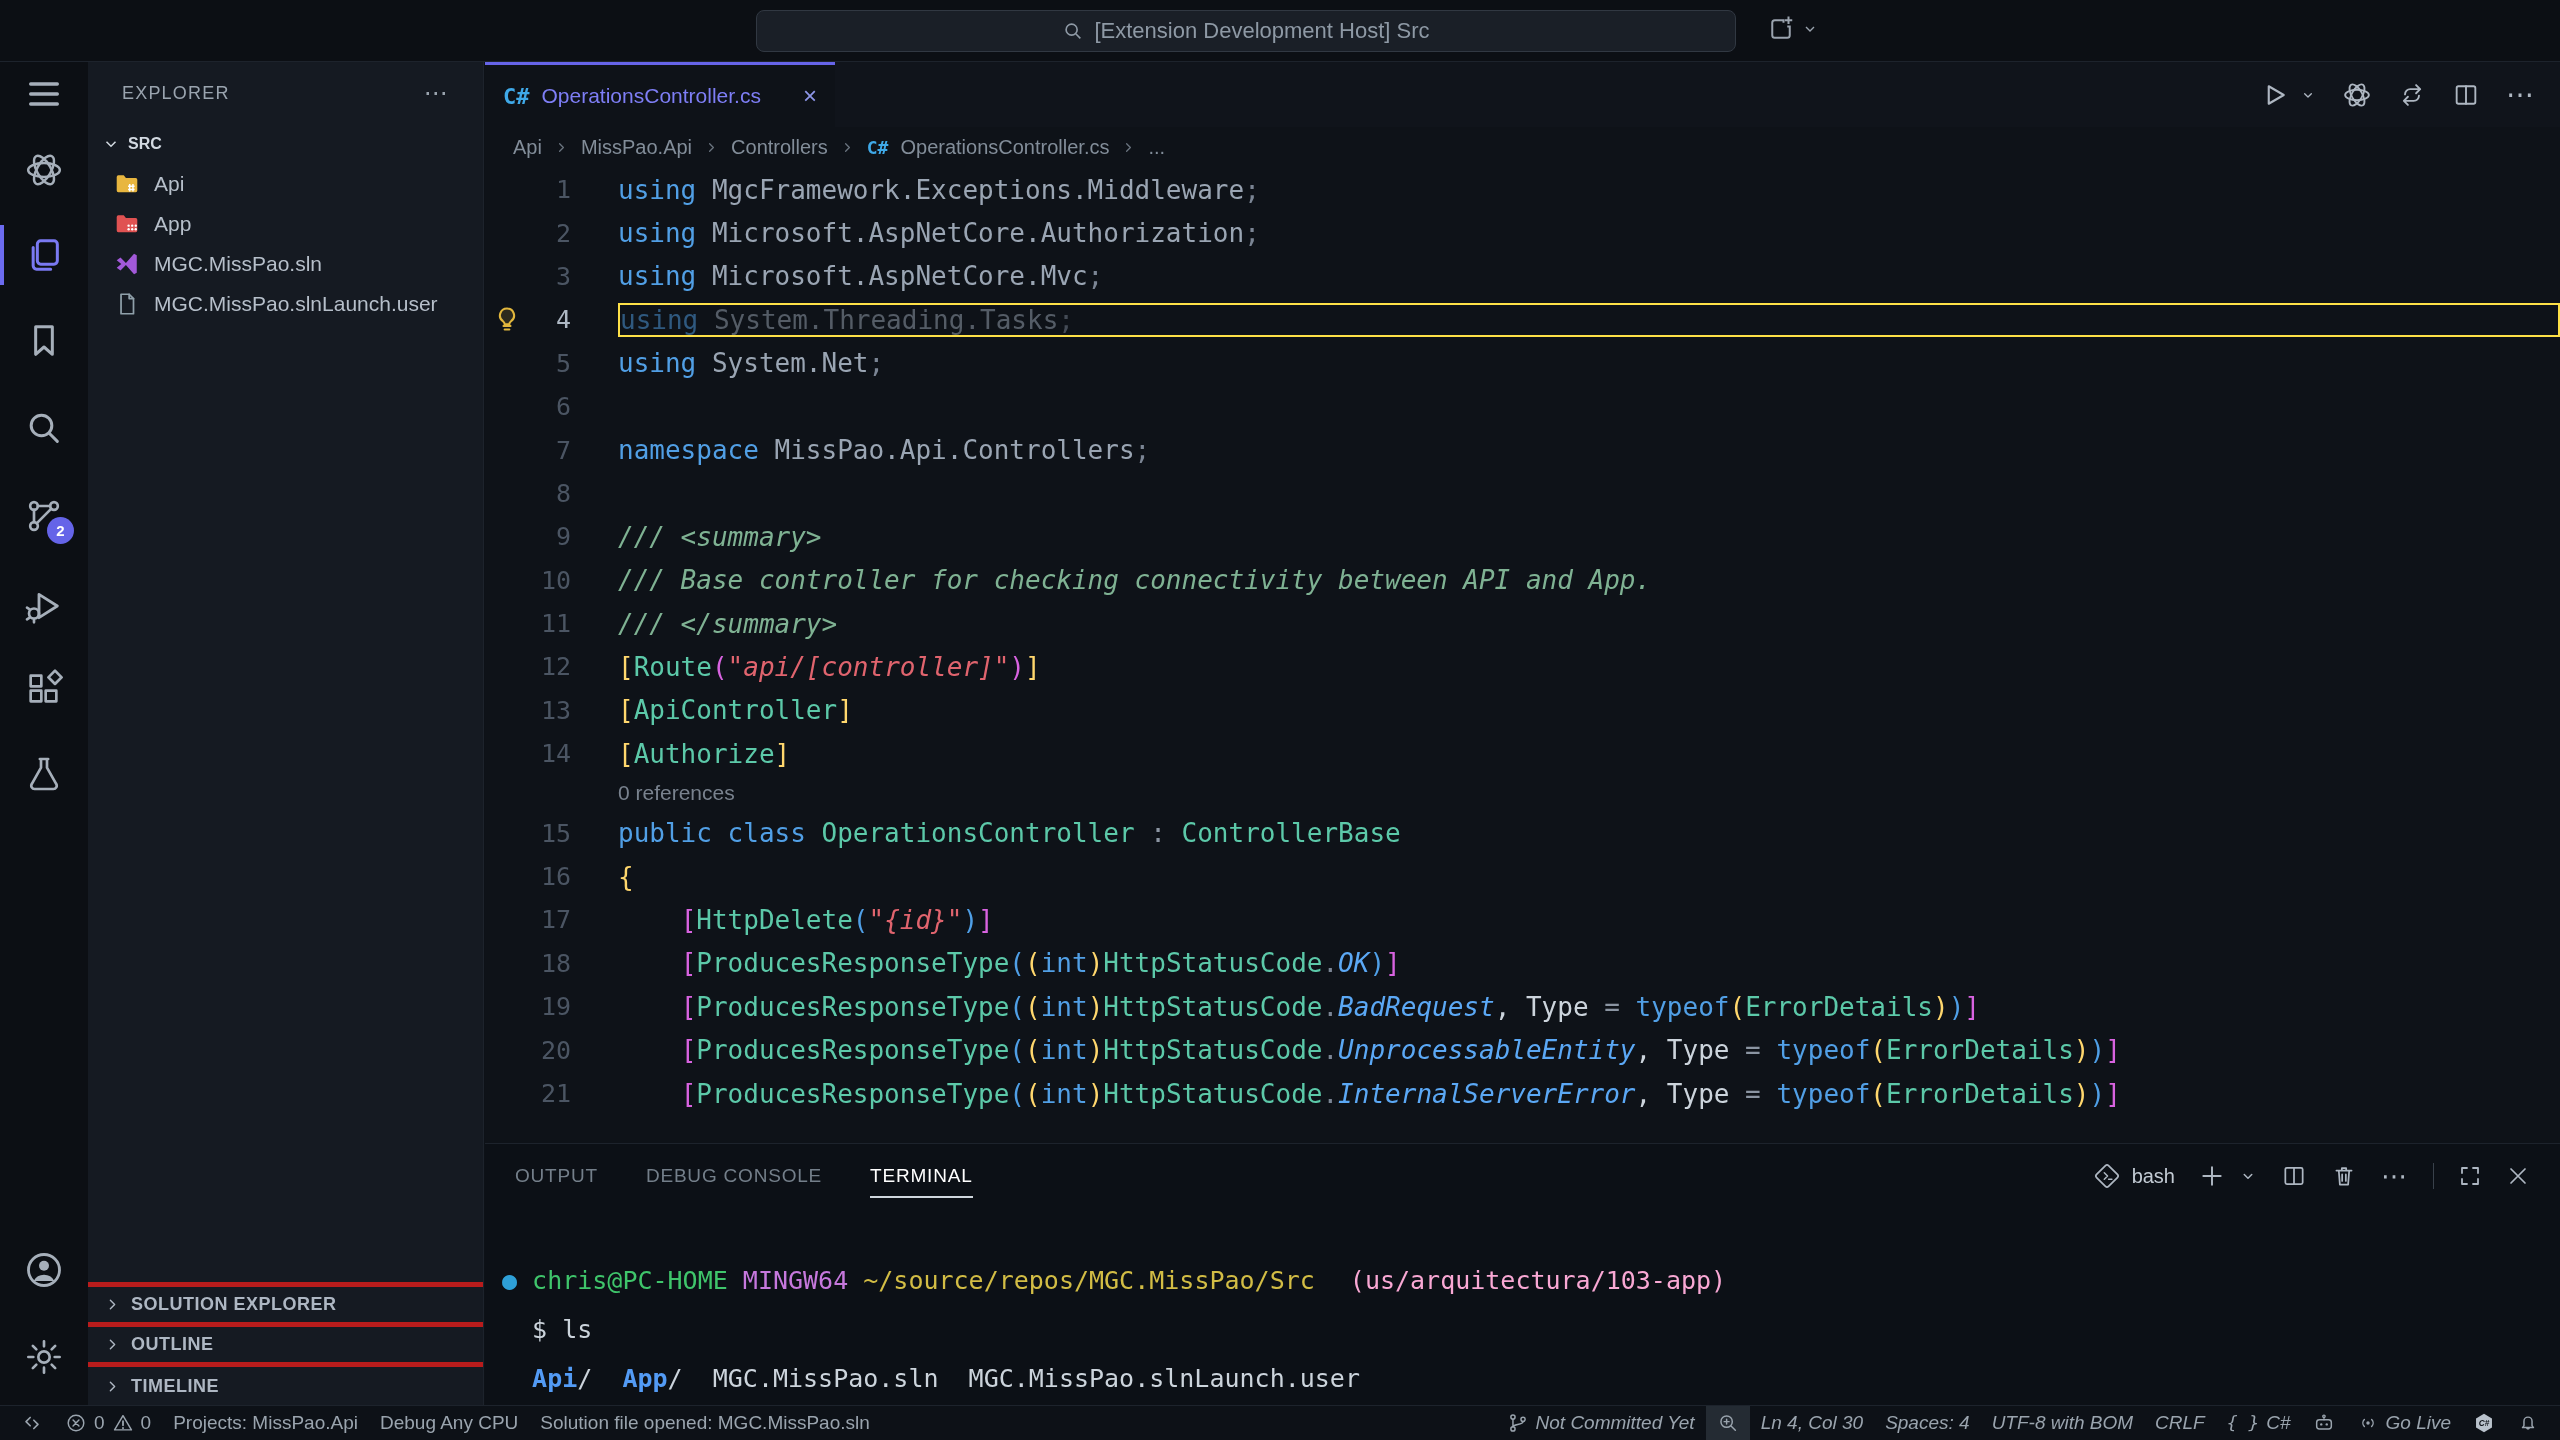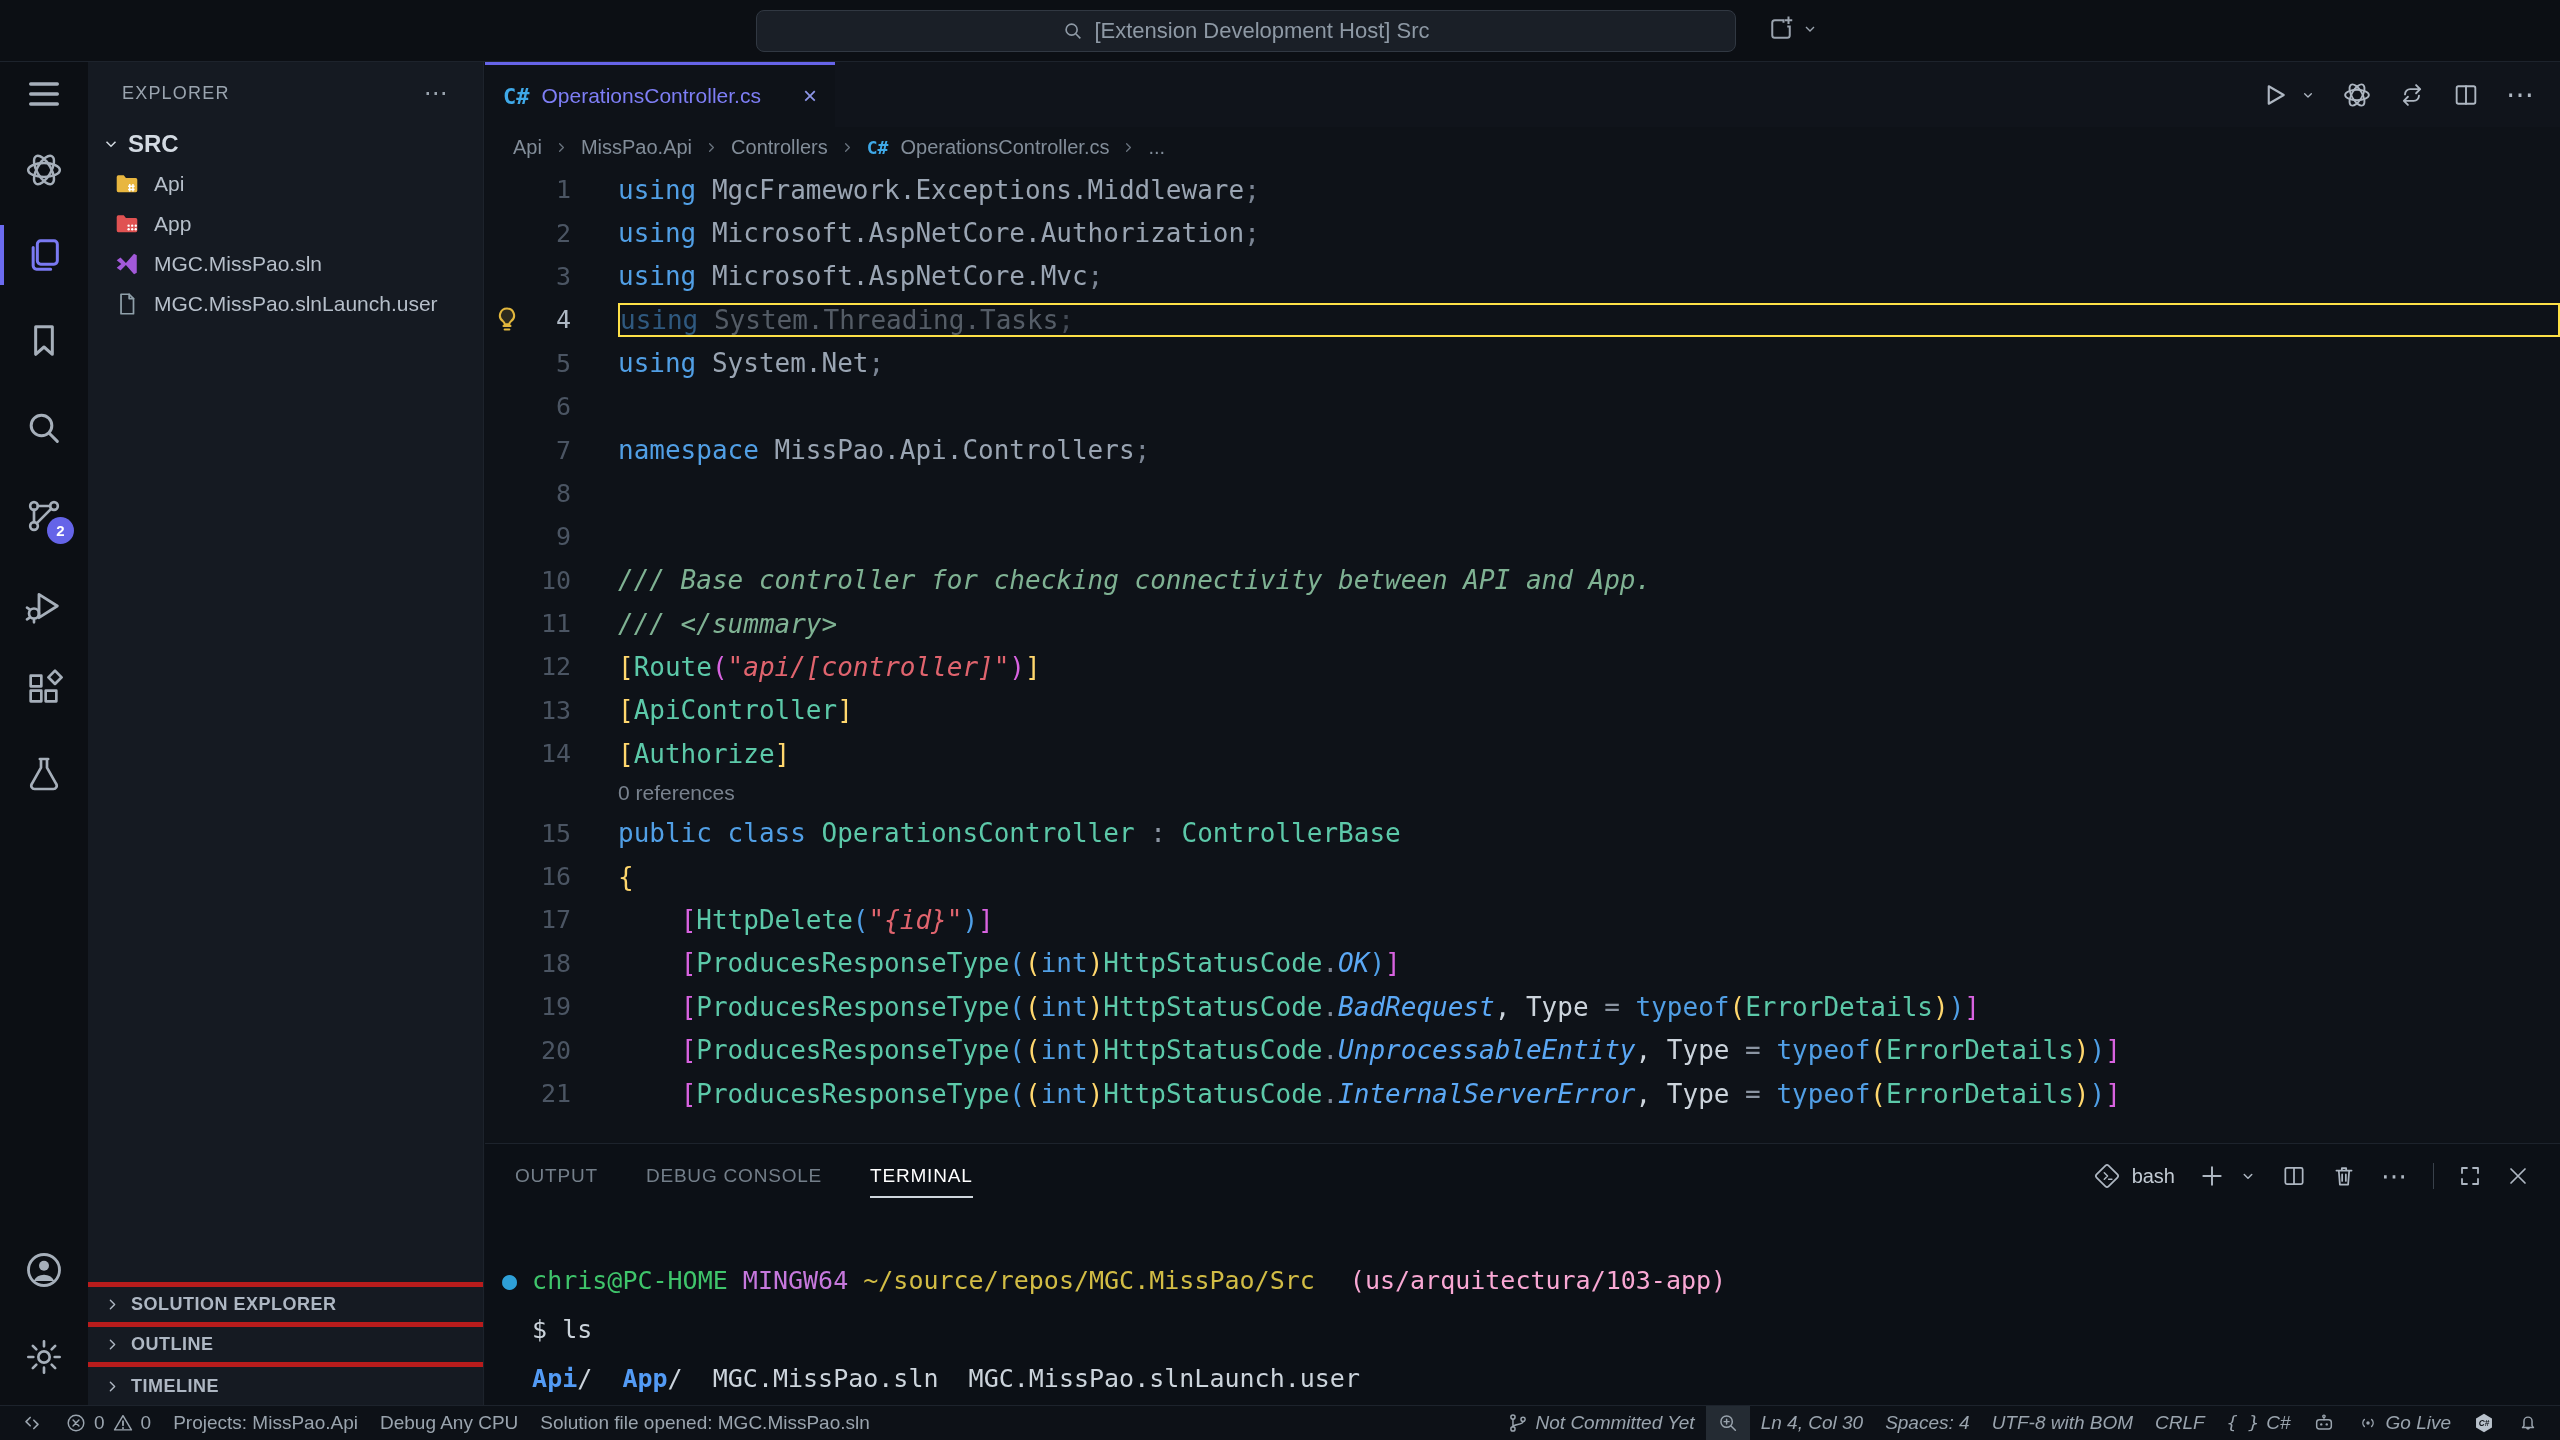--- a/index.html
+++ b/index.html
@@ -26,21 +26,21 @@
            background:#6564e8; color:#fff; font-size:15px; display:flex; align-items:center;
            justify-content:center; font-weight:bold; }
 
   
   #sidebar { position:absolute; left:88px; top:62px; width:396px; bottom:35px;
              background:#151a22; border-right:1px solid #1d232c; }
   #sideheader { height:62px; display:flex; align-items:center; padding:0 34px;
                 font-size:18px; letter-spacing:1.2px; color:#9aa4af; }
   #sideheader .more { margin-left:auto; font-size:24px; color:#9aa4af; }
   #root-row { height:40px; display:flex; align-items:center; gap:8px; padding-left:14px;
-              font-weight:bold; color:#d3dae2; font-size:24px; }
+              font-weight:bold; color:#d3dae2; font-size:16px; }
   .tree-item { height:40px; display:flex; align-items:center; gap:14px; padding-left:26px;
                color:#b6bfca; font-size:21px; }
   #side-bottom { position:absolute; left:0; right:0; bottom:0; }
   .side-sec { height:40px; display:flex; align-items:center; gap:10px; padding-left:16px;
               border-top:5px solid #b91c1c; color:#aeb7c3; font-weight:bold; font-size:18px;
               letter-spacing:0.5px; background:#151a22; }
   .side-sec:last-child { height:43px; }
 
   
   #editor { position:absolute; left:485px; top:62px; right:0; bottom:297px; background:#0e1218; }
@@ -408,20 +408,21 @@
         <span class="codetext"><span class="k">namespace </span><span class="i">MissPao.Api.Controllers</span><span class="p">;</span></span>
       </div>
       <div class="line">
         <span class="gutter"></span>
         <span class="num">8</span>
         <span class="codetext"></span>
       </div>
       <div class="line">
         <span class="gutter"></span>
         <span class="num">9</span>
+        <span class="codetext"><span class="c">/// &lt;summary&gt;</span></span>
       </div>
       <div class="line">
         <span class="gutter"></span>
         <span class="num">10</span>
         <span class="codetext"><span class="c">/// Base controller for checking connectivity between API and App.</span></span>
       </div>
       <div class="line">
         <span class="gutter"></span>
         <span class="num">11</span>
         <span class="codetext"><span class="c">/// &lt;/summary&gt;</span></span>

